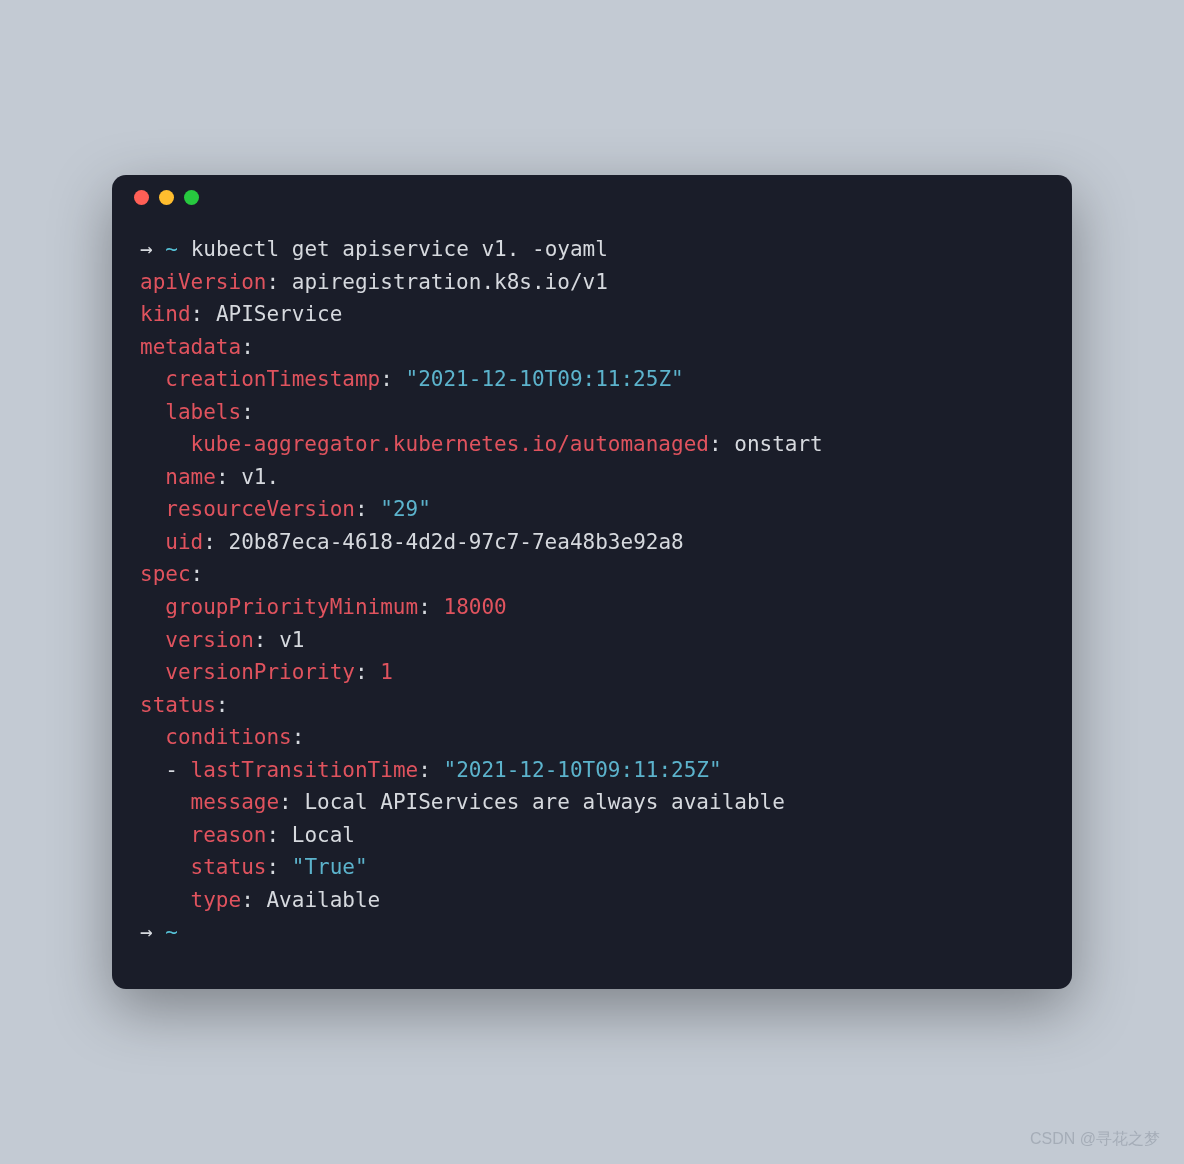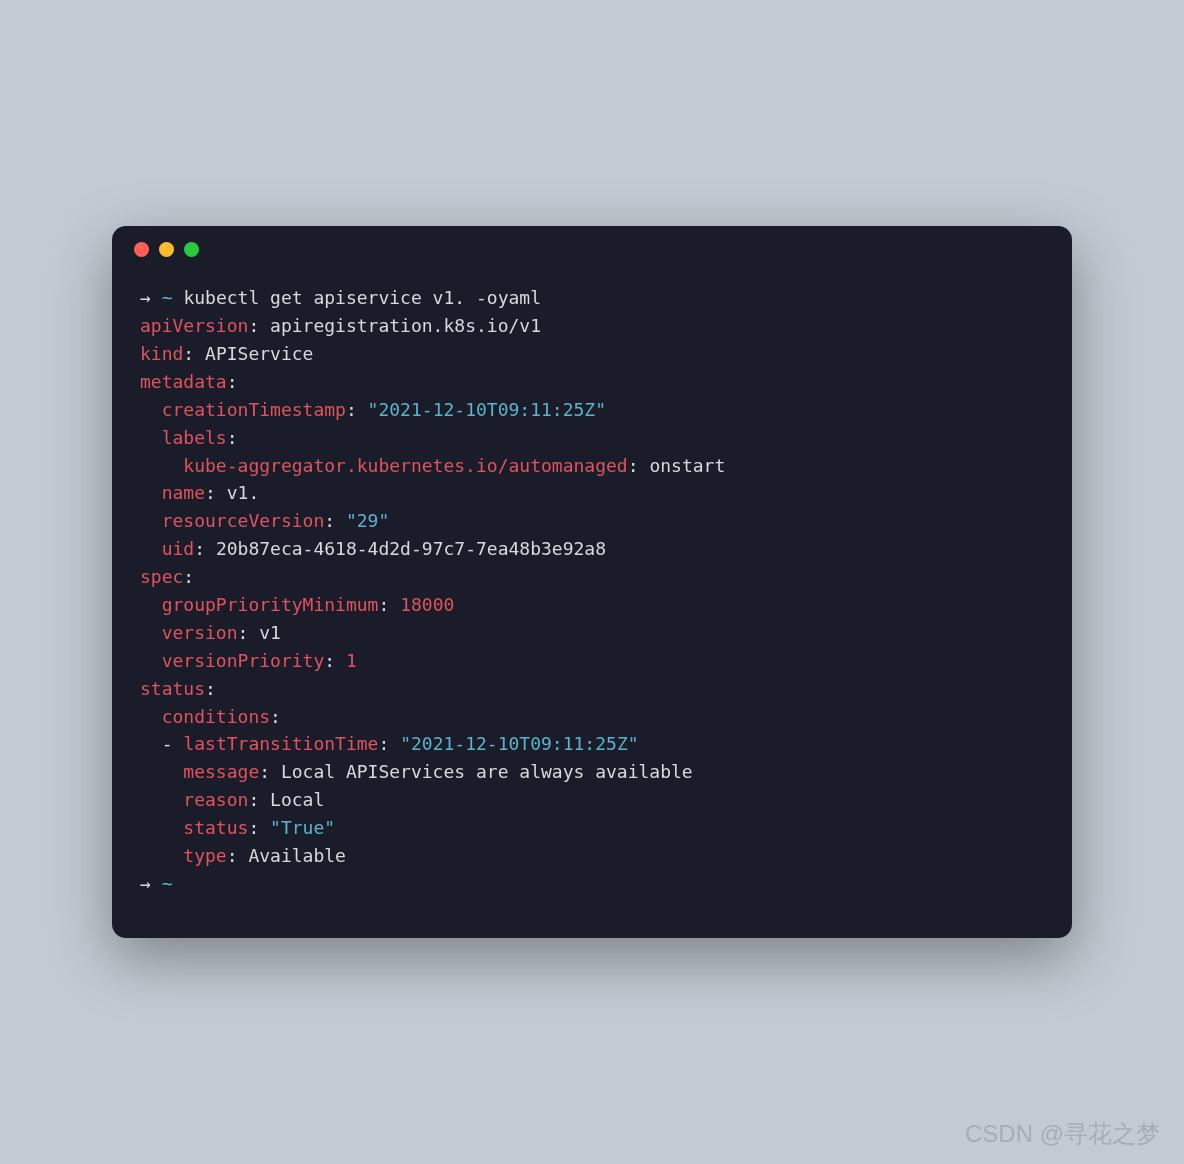--- a/index.html
+++ b/index.html
@@ -34,21 +34,21 @@
     .dot {
       width: 15px;
       height: 15px;
       border-radius: 50%;
     }
     .dot.red { background: #ff5f56; }
     .dot.yellow { background: #ffbd2e; }
     .dot.green { background: #27c93f; }
     .terminal-body {
       padding: 12px 28px 40px 28px;
-      font-size: 18px;
+      font-size: 21px;
       line-height: 1.55;
       color: #d6d9de;
       white-space: pre;
     }
     .arrow {
       color: #d6d9de;
     }
     .tilde {
       color: #56c1d6;
     }
@@ -71,21 +71,21 @@
       color: #e0535e;
     }
     .dash {
       color: #d6d9de;
     }
     .watermark {
       position: absolute;
       bottom: 14px;
       right: 24px;
       font-family: sans-serif;
-      font-size: 24px;
+      font-size: 16px;
       color: #a0a8b3;
       opacity: 0.85;
     }
   </style>
 </head>
 <body>
 
 <div class="terminal-window">
   <div class="title-bar">
     <div class="dot red"></div>

